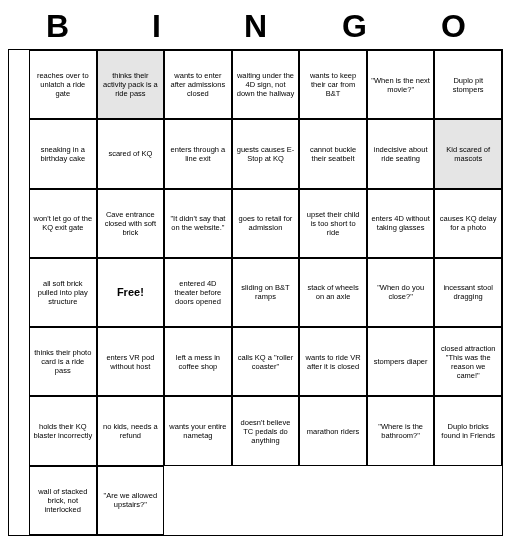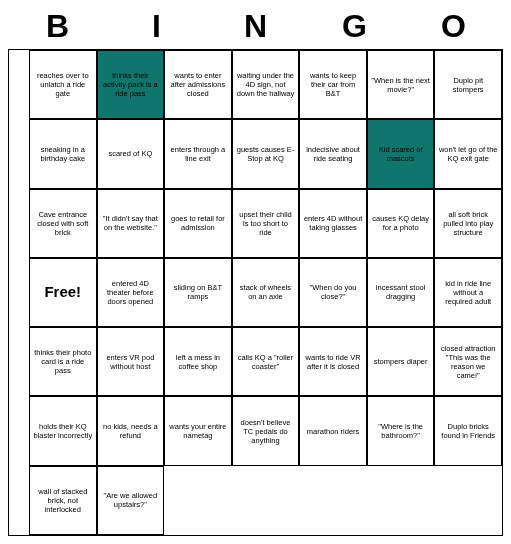--- a/index.html
+++ b/index.html
@@ -40,25 +40,25 @@
       display: flex;
       align-items: center;
       justify-content: center;
       text-align: center;
       font-size: 7.5px;
       line-height: 1.2;
       background: #fff;
       min-height: 0;
     }
     .bingo-cell.free {
-      font-size: 15px;
+      font-size: 11px;
       font-weight: bold;
     }
     .bingo-cell.highlighted {
-      background: #0f766e;
+      background: #e5e5e5;
     }
   </style>
 </head>
 <body>
 
 <div class="title-row">
   <span class="title-letter">B</span>
   <span class="title-letter">I</span>
   <span class="title-letter">N</span>
   <span class="title-letter">G</span>
@@ -70,37 +70,37 @@
     <div class="bingo-cell highlighted">thinks their activity pack is a ride pass</div>
     <div class="bingo-cell">wants to enter after admissions closed</div>
     <div class="bingo-cell">waiting under the 4D sign, not down the hallway</div>
     <div class="bingo-cell">wants to keep their car from B&amp;T</div>
     <div class="bingo-cell">"When is the next movie?"</div>
     <div class="bingo-cell">Duplo pit stompers</div>
     <div class="bingo-cell">sneaking in a birthday cake</div>
     <div class="bingo-cell">scared of KQ</div>
     <div class="bingo-cell">enters through a line exit</div>
     <div class="bingo-cell">guests causes E-Stop at KQ</div>
+    <div class="bingo-cell">cannot buckle their seatbelt</div>
     <div class="bingo-cell">indecisive about ride seating</div>
     <div class="bingo-cell highlighted">Kid scared of mascots</div>
     <div class="bingo-cell">won't let go of the KQ exit gate</div>
     <div class="bingo-cell">Cave entrance closed with soft brick</div>
     <div class="bingo-cell">"It didn't say that on the website."</div>
     <div class="bingo-cell">goes to retail for admission</div>
     <div class="bingo-cell">upset their child is too short to ride</div>
     <div class="bingo-cell">enters 4D without taking glasses</div>
     <div class="bingo-cell">causes KQ delay for a photo</div>
     <div class="bingo-cell">all soft brick pulled into play structure</div>
     <div class="bingo-cell free">Free!</div>
     <div class="bingo-cell">entered 4D theater before doors opened</div>
     <div class="bingo-cell">sliding on B&amp;T ramps</div>
     <div class="bingo-cell">stack of wheels on an axle</div>
     <div class="bingo-cell">"When do you close?"</div>
     <div class="bingo-cell">incessant stool dragging</div>
-    <div class="bingo-cell">kid in ride line without a required adult</div>
     <div class="bingo-cell">thinks their photo card is a ride pass</div>
     <div class="bingo-cell">enters VR pod without host</div>
     <div class="bingo-cell">left a mess in coffee shop</div>
     <div class="bingo-cell">calls KQ a "roller coaster"</div>
     <div class="bingo-cell">wants to ride VR after it is closed</div>
     <div class="bingo-cell">stompers diaper</div>
     <div class="bingo-cell">closed attraction "This was the reason we came!"</div>
     <div class="bingo-cell">holds their KQ blaster incorrectly</div>
     <div class="bingo-cell">no kids, needs a refund</div>
     <div class="bingo-cell">wants your entire nametag</div>

